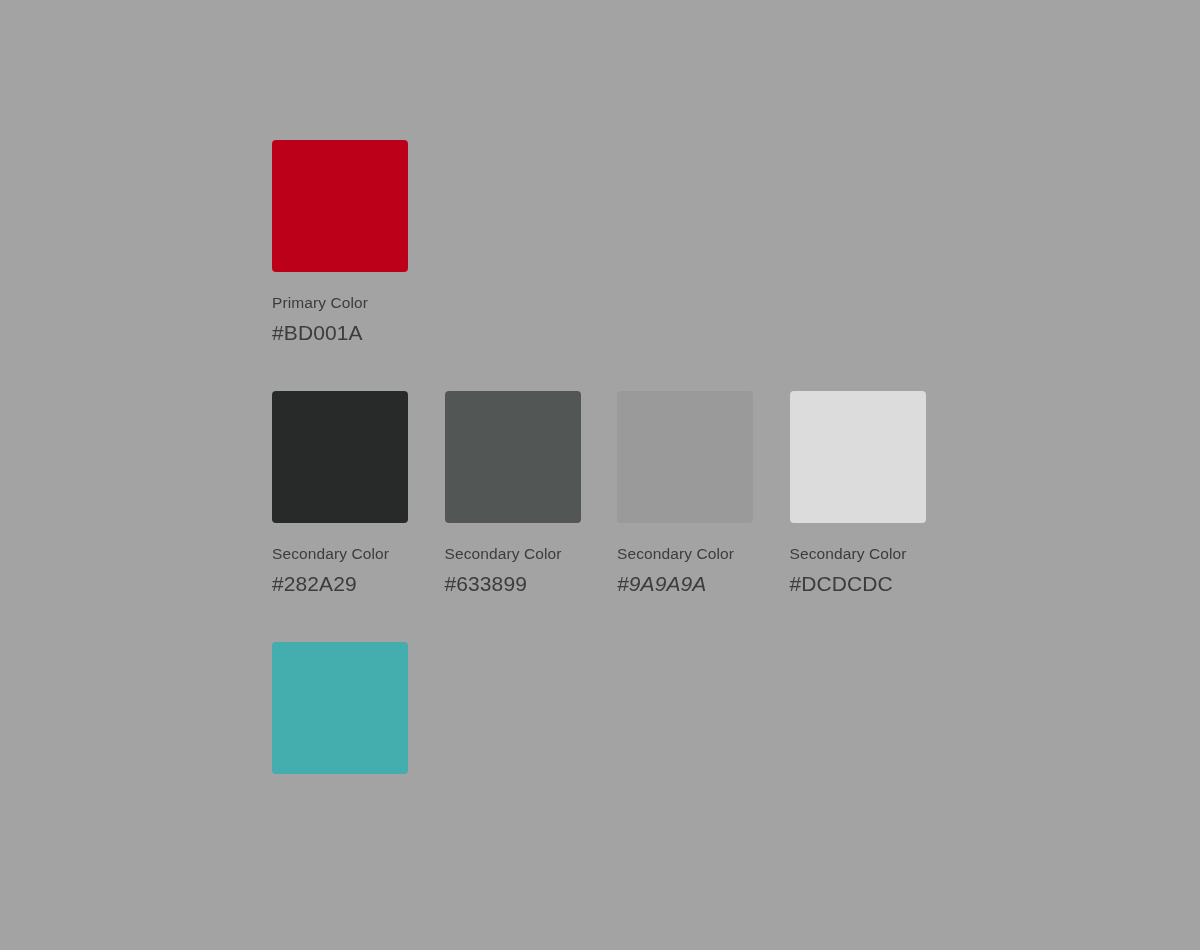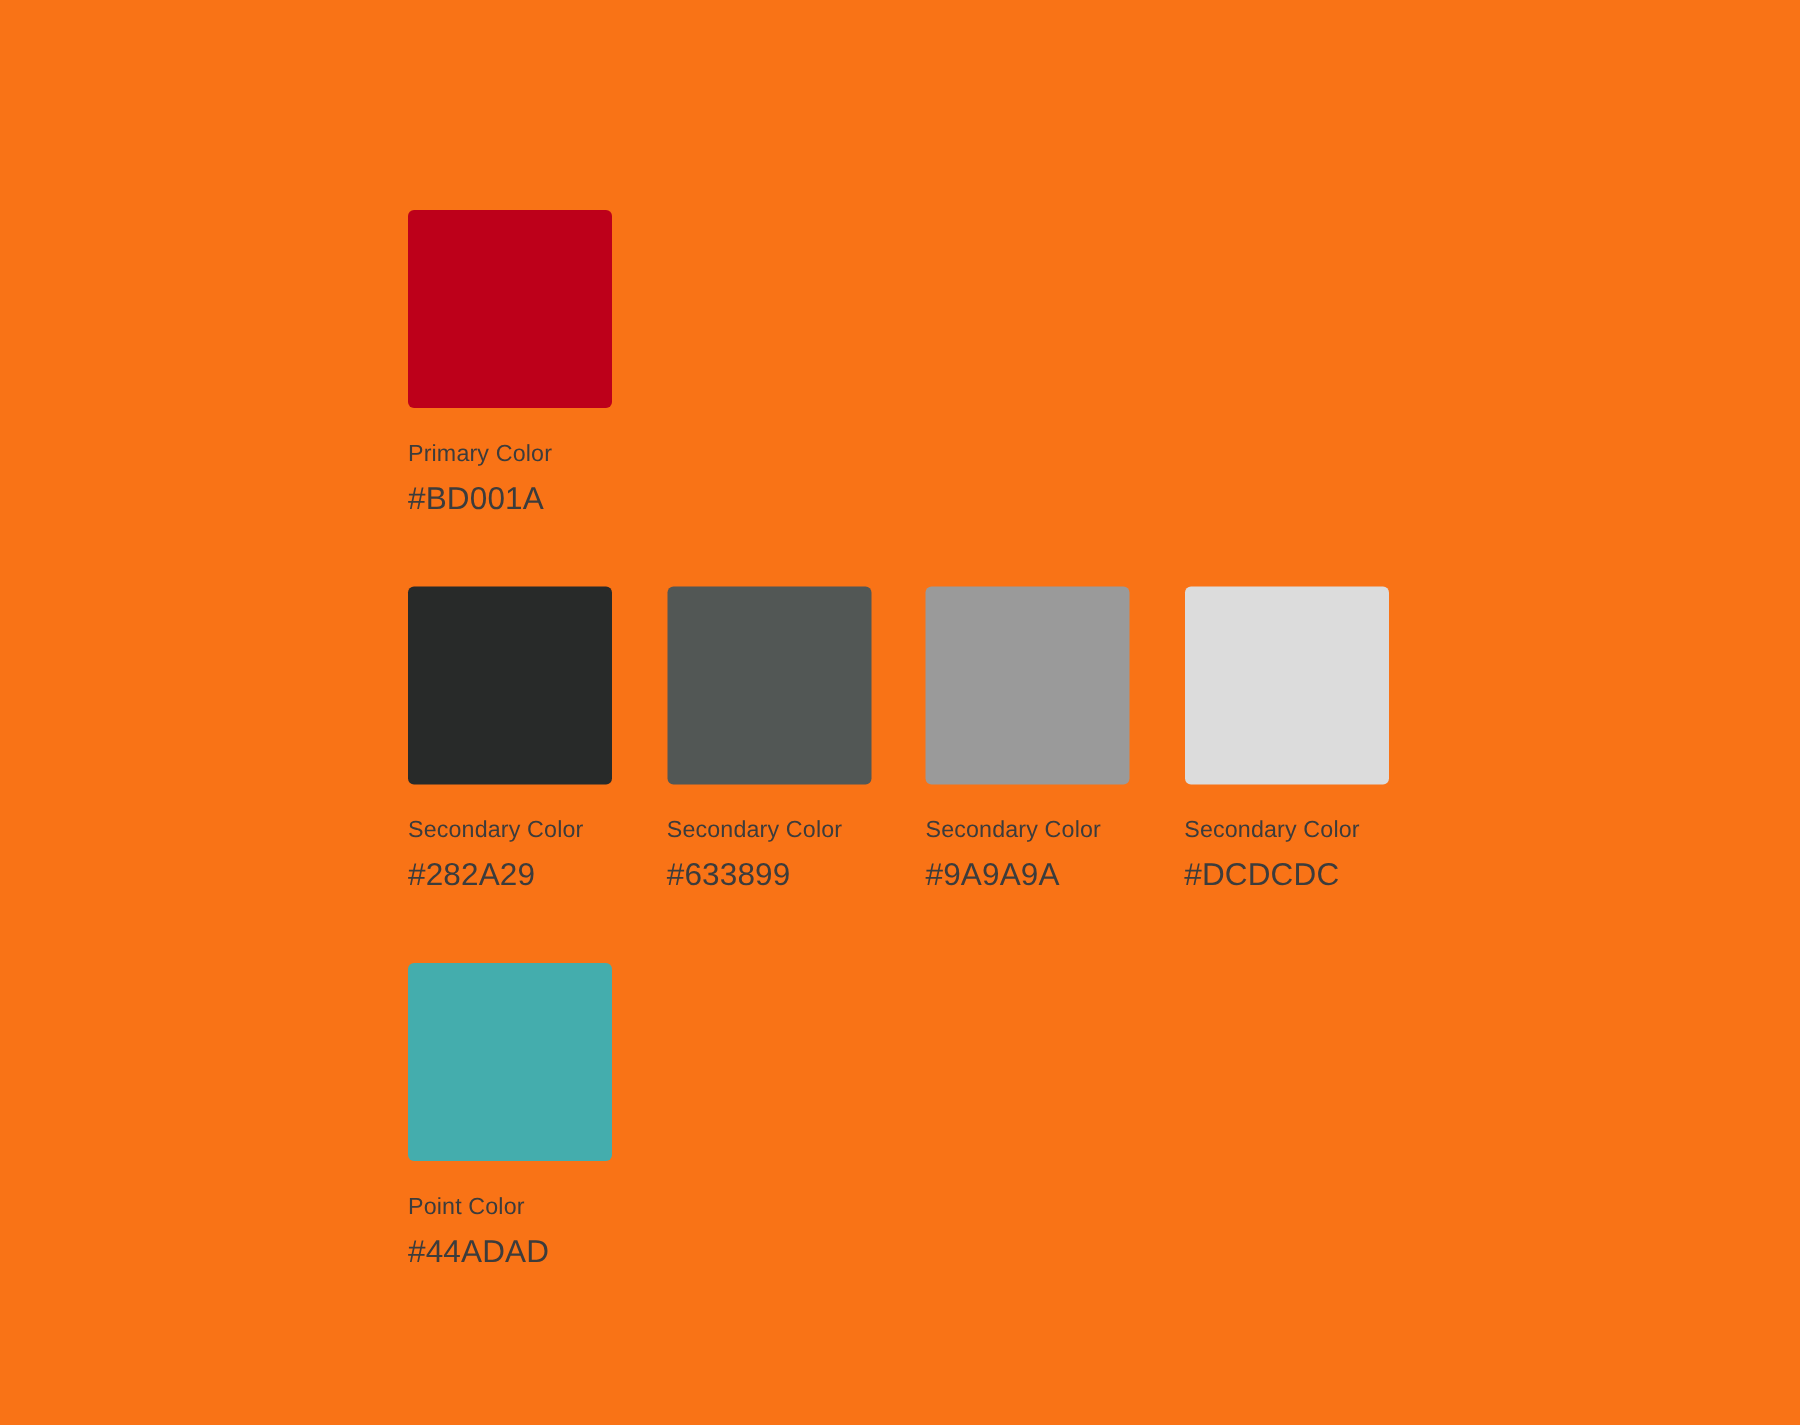--- a/index.html
+++ b/index.html
@@ -77,21 +77,21 @@
     font-size: 21px;
     line-height: 30px;
     color: #3C3C3C;
     letter-spacing: 0.1px;
     white-space: nowrap;
   }
 </style>
 </head>
 <body>
 
-<div id="palette-board" style="background: #f97316;">
+<div id="palette-board" style="background: #a3a3a3;">
 
   <div class="swatch-grid">
 
     <div class="swatch-row">
       <div class="swatch-card">
         <div class="swatch-chip" style="background-color: rgb(189, 0, 26);"></div>
         <div class="swatch-meta">
           <span class="swatch-name" style="color: rgb(60, 60, 60);">Primary Color</span>
           <span class="swatch-hex" style="color: rgb(60, 60, 60);">#BD001A</span>
         </div>
@@ -112,37 +112,33 @@
         <div class="swatch-meta">
           <span class="swatch-name" style="color: rgb(60, 60, 60);">Secondary Color</span>
           <span class="swatch-hex" style="color: rgb(60, 60, 60);">#633899</span>
         </div>
       </div>
 
       <div class="swatch-card">
         <div class="swatch-chip" style="background-color: rgb(154, 154, 154);"></div>
         <div class="swatch-meta">
           <span class="swatch-name" style="color: rgb(60, 60, 60);">Secondary Color</span>
-          <span class="swatch-hex" style="color: rgb(60, 60, 60);">#9A9A9A</span>
+          <span class="swatch-hex" style="color: rgb(60, 60, 60); font-style: italic;">#9A9A9A</span>
         </div>
       </div>
 
       <div class="swatch-card">
         <div class="swatch-chip" style="background-color: rgb(220, 220, 220);"></div>
         <div class="swatch-meta">
           <span class="swatch-name" style="color: rgb(60, 60, 60);">Secondary Color</span>
           <span class="swatch-hex" style="color: rgb(60, 60, 60);">#DCDCDC</span>
         </div>
       </div>
     </div>
 
     <div class="swatch-row">
       <div class="swatch-card">
         <div class="swatch-chip" style="background-color: rgb(68, 173, 173);"></div>
-        <div class="swatch-meta">
-          <span class="swatch-name" style="color: rgb(60, 60, 60);">Point Color</span>
-          <span class="swatch-hex" style="color: rgb(60, 60, 60);">#44ADAD</span>
-        </div>
       </div>
     </div>
 
   </div>
 </div>
 
 </body></html>

